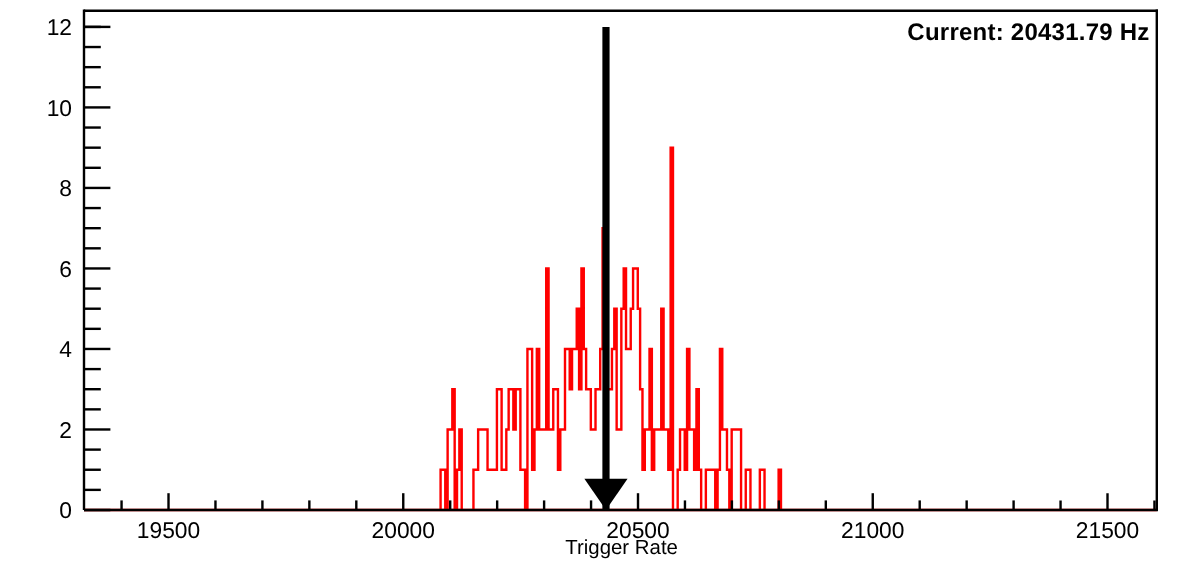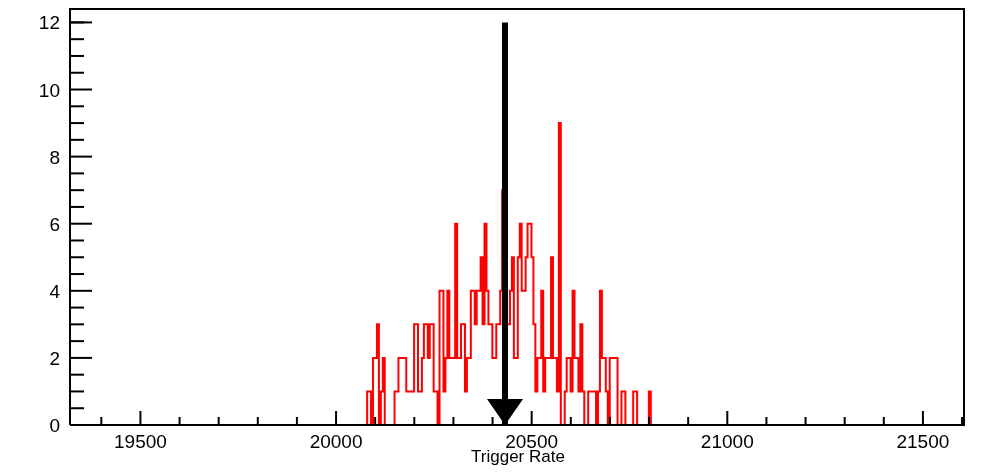--- a/index.html
+++ b/index.html
@@ -103,14 +103,15 @@
       </g>
 
     <g id="marker-group">
         <line x1="504.9847964989063" x2="504.9847964989063" y1="22.419354838709694" y2="425" stroke="#000000" stroke-width="6"></line>
         <polygon points="486.9847964989063,399 522.9847964989062,399 504.9847964989063,425" fill="#000000"></polygon>
       </g>
 
     <text id="xlabel-text" class="axis-title" x="518" y="462" text-anchor="middle">Trigger Rate</text>
   </svg>
 
+  <div id="current-readout">Current: 20431.79 Hz</div>
 
 </div>
 
 </body></html>

